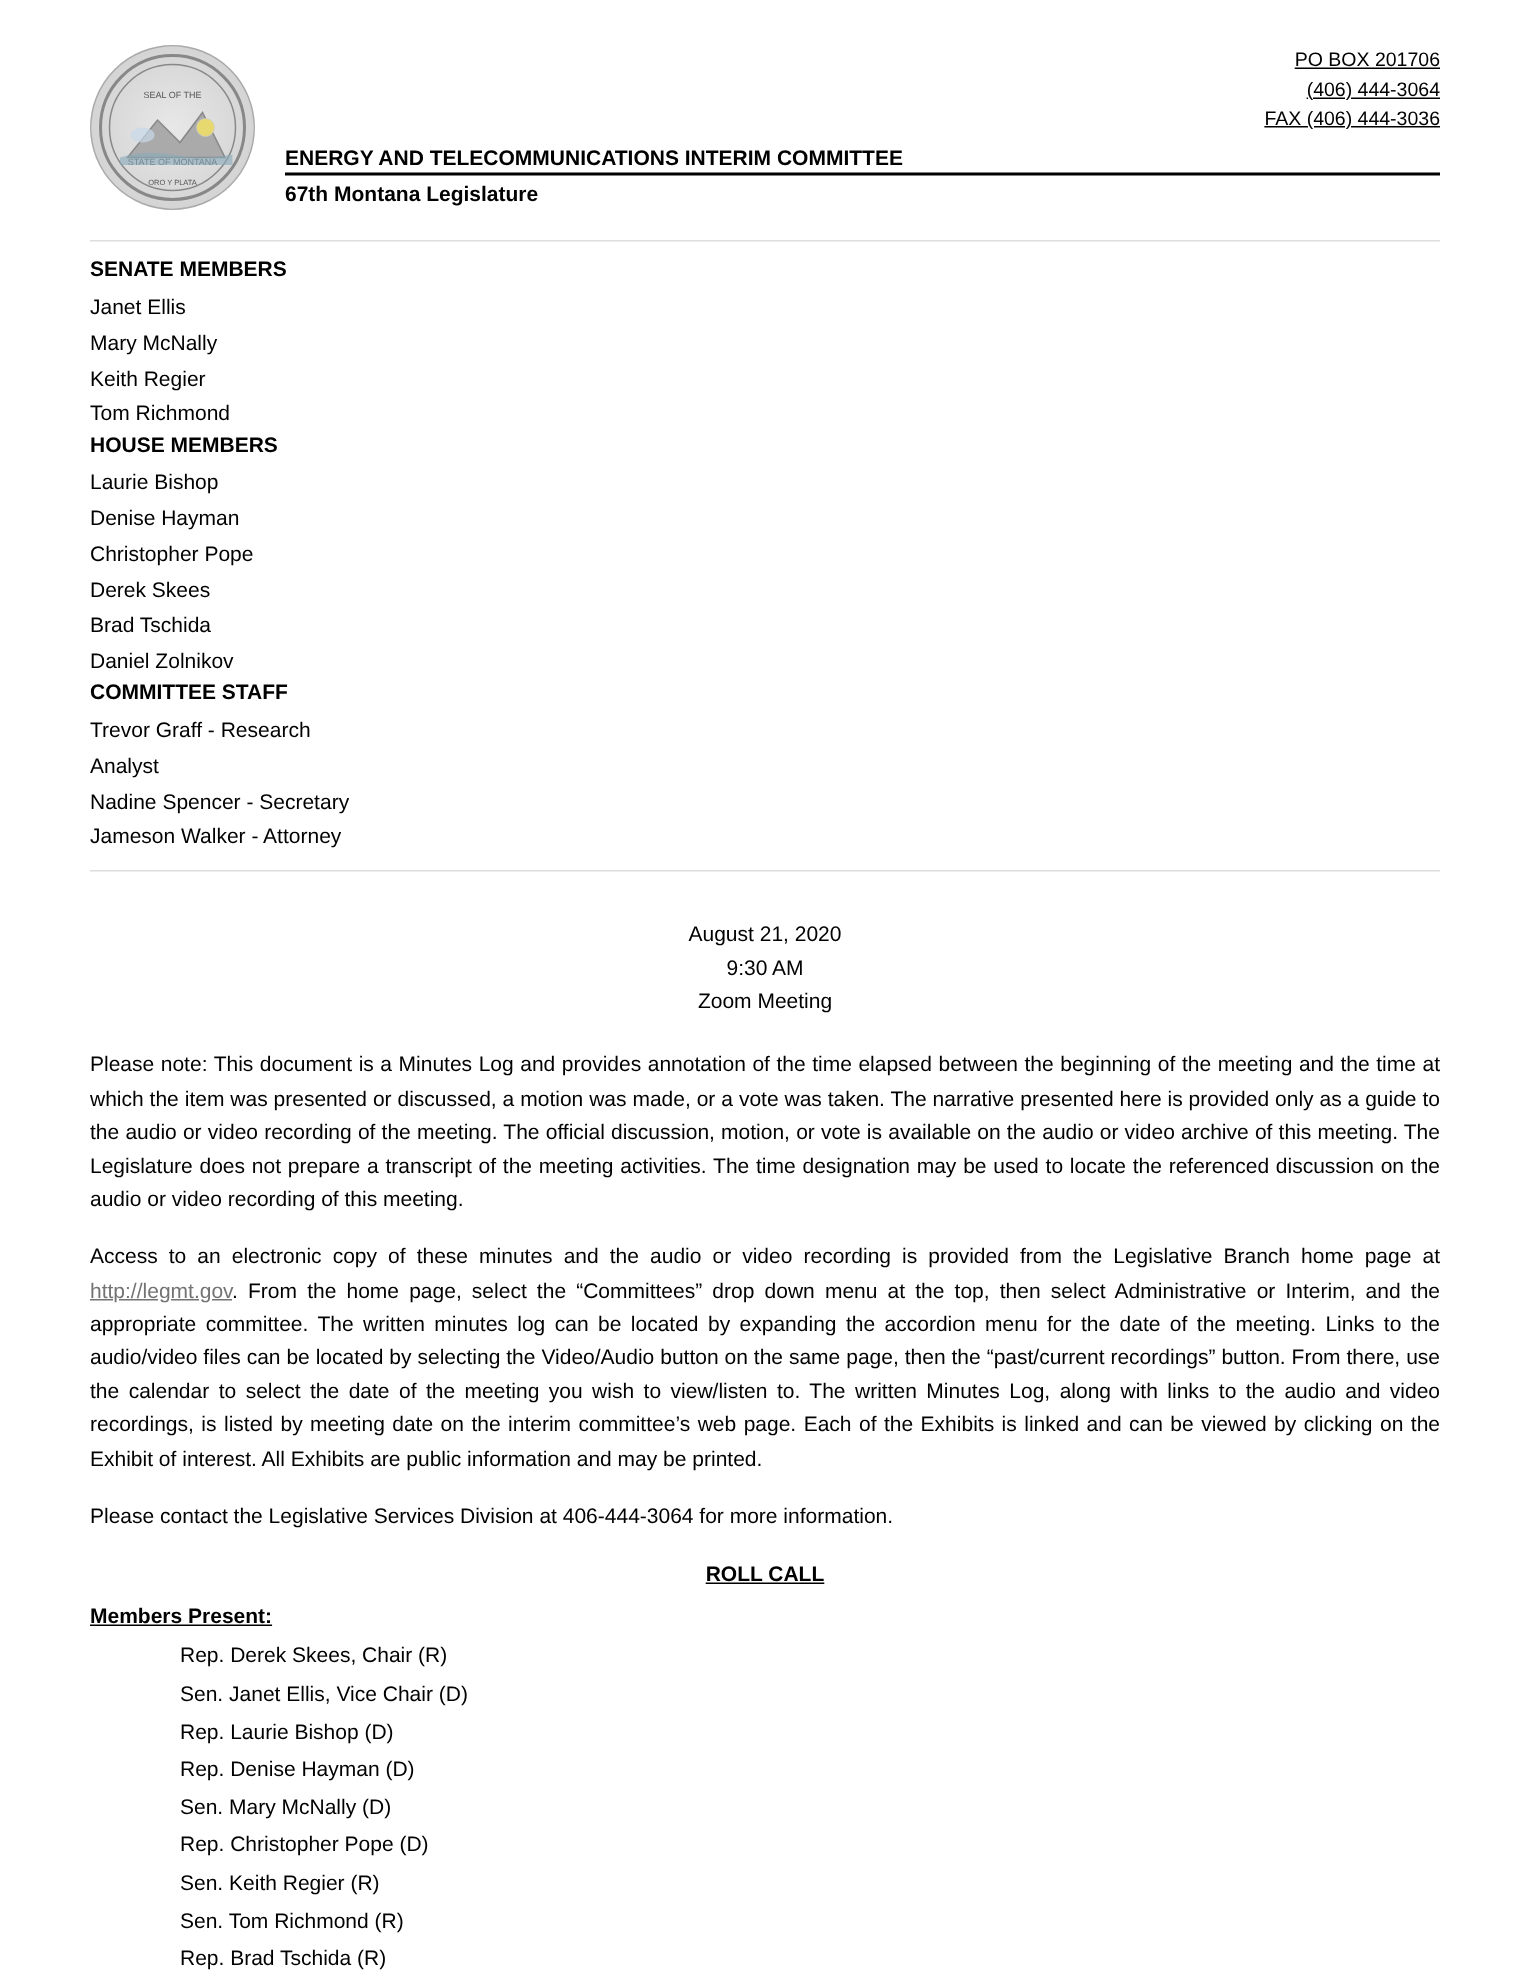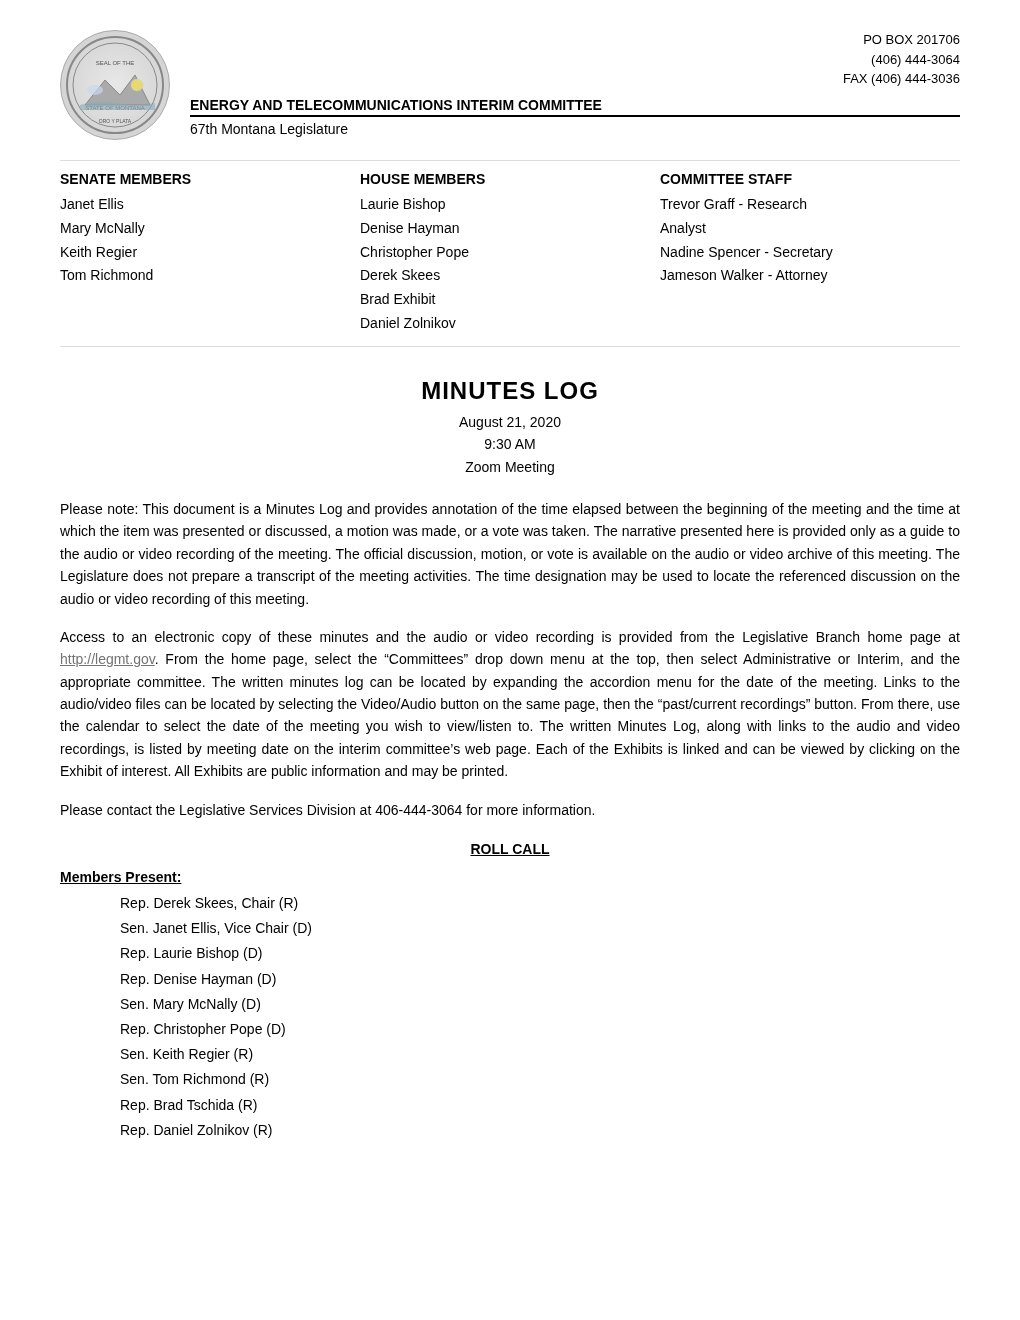--- a/index.html
+++ b/index.html
@@ -37,39 +37,41 @@
       height: 100px;
     }
     .header-right {
       flex: 1;
     }
     .address-block {
       text-align: right;
       font-size: 13px;
       line-height: 1.5;
       margin-bottom: 8px;
+      text-decoration: underline;
     }
     .committee-title {
       font-size: 14px;
       font-weight: bold;
       border-bottom: 2px solid #000;
       padding-bottom: 2px;
       margin-bottom: 4px;
     }
     .legislature-subtitle {
       font-size: 14px;
-      font-weight: normal;
+      font-weight: bold;
     }
     .members-section {
       display: flex;
       margin-top: 20px;
       margin-bottom: 20px;
       padding: 10px 0;
       border-top: 1px solid #ddd;
       border-bottom: 1px solid #ddd;
+      flex-direction: column;
     }
     .members-column {
       flex: 1;
       padding-right: 20px;
     }
     .members-column-header {
       font-weight: bold;
       font-size: 14px;
       margin-bottom: 6px;
     }
@@ -169,38 +171,37 @@
     </ul>
   </div>
 
   <div class="members-column">
     <div class="members-column-header">HOUSE MEMBERS</div>
     <ul>
       <li>Laurie Bishop</li>
       <li>Denise Hayman</li>
       <li>Christopher Pope</li>
       <li>Derek Skees</li>
-      <li>Brad Exhibit</li>
+      <li>Brad Tschida</li>
       <li>Daniel Zolnikov</li>
     </ul>
   </div>
 
   <div class="members-column">
     <div class="members-column-header">COMMITTEE STAFF</div>
     <ul>
       <li>Trevor Graff - Research</li>
       <li>Analyst</li>
       <li>Nadine Spencer - Secretary</li>
       <li>Jameson Walker - Attorney</li>
     </ul>
   </div>
 </div>
 
 <div class="minutes-log-section">
-  <div class="minutes-log-title">MINUTES LOG</div>
   <div class="minutes-log-date">August 21, 2020</div>
   <div class="minutes-log-time">9:30 AM</div>
   <div class="minutes-log-location">Zoom Meeting</div>
 </div>
 
 <p class="body-text">Please note: This document is a Minutes Log and provides annotation of the time elapsed between the beginning of the meeting and the time at which the item was presented or discussed, a motion was made, or a vote was taken.  The narrative presented here is provided only as a guide to the audio or video recording of the meeting.  The official discussion, motion, or vote is available on the audio or video archive of this meeting.  The Legislature does not prepare a transcript of the meeting activities.  The time designation may be used to locate the referenced discussion on the audio or video recording of this meeting.</p>
 
 <p class="body-text">
   <span>Access to an electronic copy of these minutes and the audio or video recording is provided from the Legislative Branch home page at </span><a href="#">http://legmt.gov</a><span>. From the home page, select the “Committees” drop down menu at the top, then select Administrative or Interim, and the appropriate committee. The written minutes log can be located by expanding the accordion menu for the date of the meeting. Links to the audio/video files can be located by selecting the Video/Audio button on the same page, then the “past/current recordings” button. From there, use the calendar to select the date of the meeting you wish to view/listen to. The written Minutes Log, along with links to the audio and video recordings, is listed by meeting date on the interim committee’s web page. Each of the Exhibits is linked and can be viewed by clicking on the Exhibit of interest. All Exhibits are public information and may be printed.</span>
 </p>

